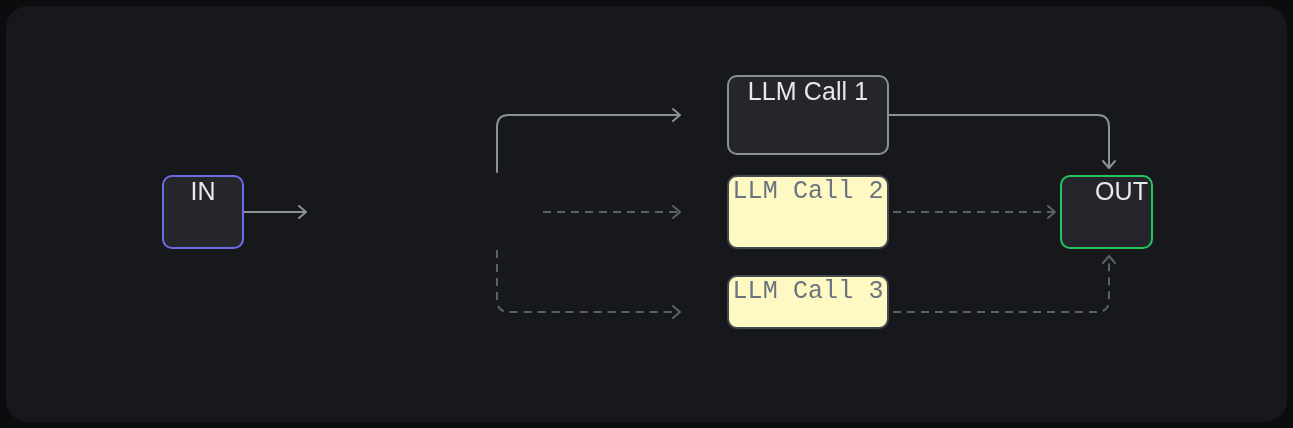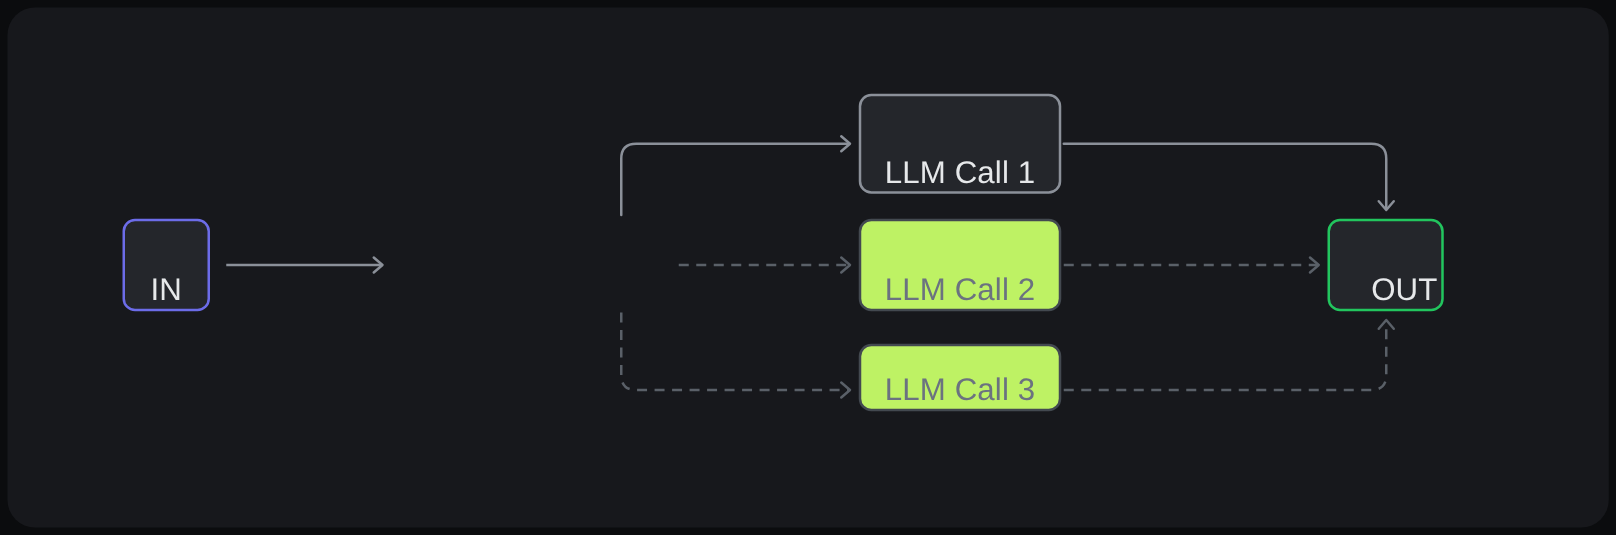--- a/index.html
+++ b/index.html
@@ -29,34 +29,36 @@
     left: 0;
     top: 0;
     width: 1293px;
     height: 428px;
     pointer-events: none;
   }
   .node {
     position: absolute;
     box-sizing: border-box;
     display: flex;
-    align-items: flex-end;
+    align-items: flex-start;
     justify-content: center;
     border-radius: 10px;
     border: 2px solid #4b5159;
     background: #24262b;
     color: #e6e8ea;
     font-size: 25px;
     letter-spacing: 0.1px;
     white-space: nowrap;
+    margin-left: 40px;
   }
   .node.dim {
     border-color: #434950;
     color: #6b7280;
-    background: #bef264;
+    background: #fef9c3;
+    font-family: Liberation Mono, monospace;
   }
   .node-label {
     display: block;
   }
 </style>
 </head>
 <body>
 
 <div id="canvas">
 
@@ -93,34 +95,34 @@
       <path d="M 851 212 L 1054 212" fill="none" stroke="#5a6068" stroke-width="2" stroke-dasharray="8 6"></path>
       <path d="M 1048 206 L 1055 212 L 1048 218" fill="none" stroke="#5a6068" stroke-width="2" stroke-linecap="round" stroke-linejoin="round"></path>
     </g>
 
     <g>
       <path d="M 851 312 L 1097 312 Q 1109 312 1109 300 L 1109 257" fill="none" stroke="#5a6068" stroke-width="2" stroke-dasharray="8 6"></path>
       <path d="M 1103 263 L 1109 256 L 1115 263" fill="none" stroke="#5a6068" stroke-width="2" stroke-linecap="round" stroke-linejoin="round"></path>
     </g>
   </svg>
 
-  <div class="node" style="left:98px; top:175px; width:70px; height:74px; border-color:#6c6ce8;">
+  <div class="node" style="left:122px; top:175px; width:82px; height:74px; border-color:#6c6ce8;">
     <span class="node-label">IN</span>
   </div>
 
 
   <div class="node" style="left:687px; top:75px; width:162px; height:80px; border-color:#8b9099;">
     <span class="node-label">LLM Call 1</span>
   </div>
 
   <div class="node dim" style="left:687px; top:175px; width:162px; height:74px;">
     <span class="node-label">LLM Call 2</span>
   </div>
 
   <div class="node dim" style="left:687px; top:275px; width:162px; height:54px;">
     <span class="node-label">LLM Call 3</span>
   </div>
 
-  <div class="node" style="left:1062px; top:175px; width:93px; height:74px; border-color:#22c55e;padding-left:30px;">
+  <div class="node" style="left:1020px; top:175px; width:93px; height:74px; border-color:#22c55e;padding-left:30px;">
     <span class="node-label">OUT</span>
   </div>
 
 </div>
 
 </body></html>

